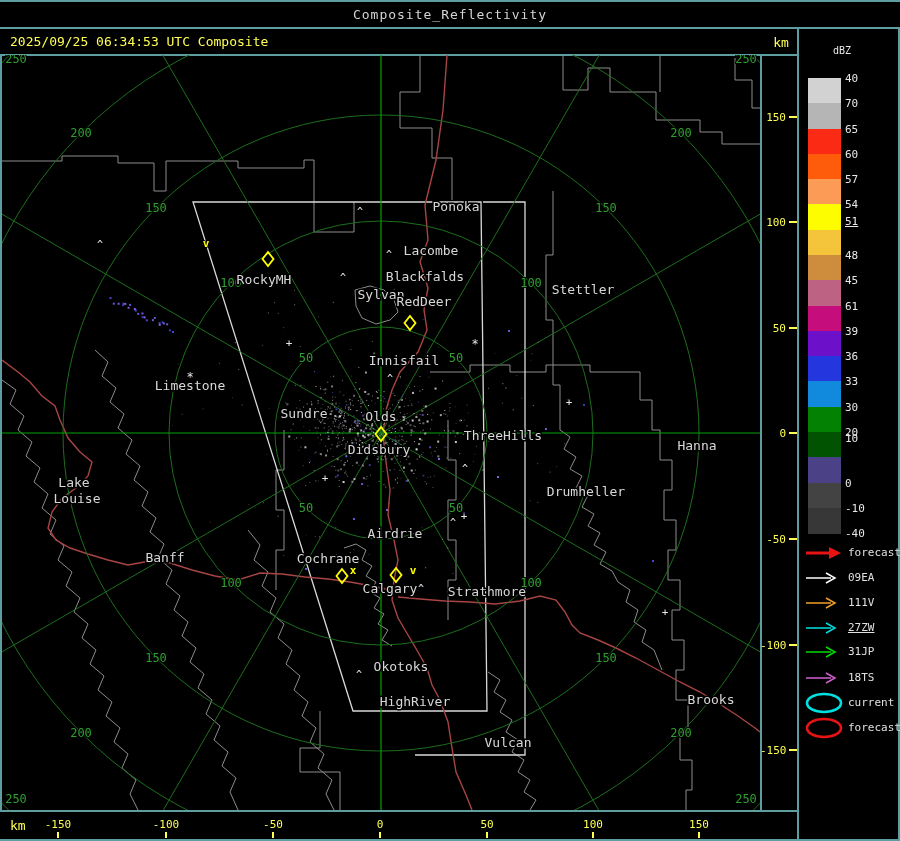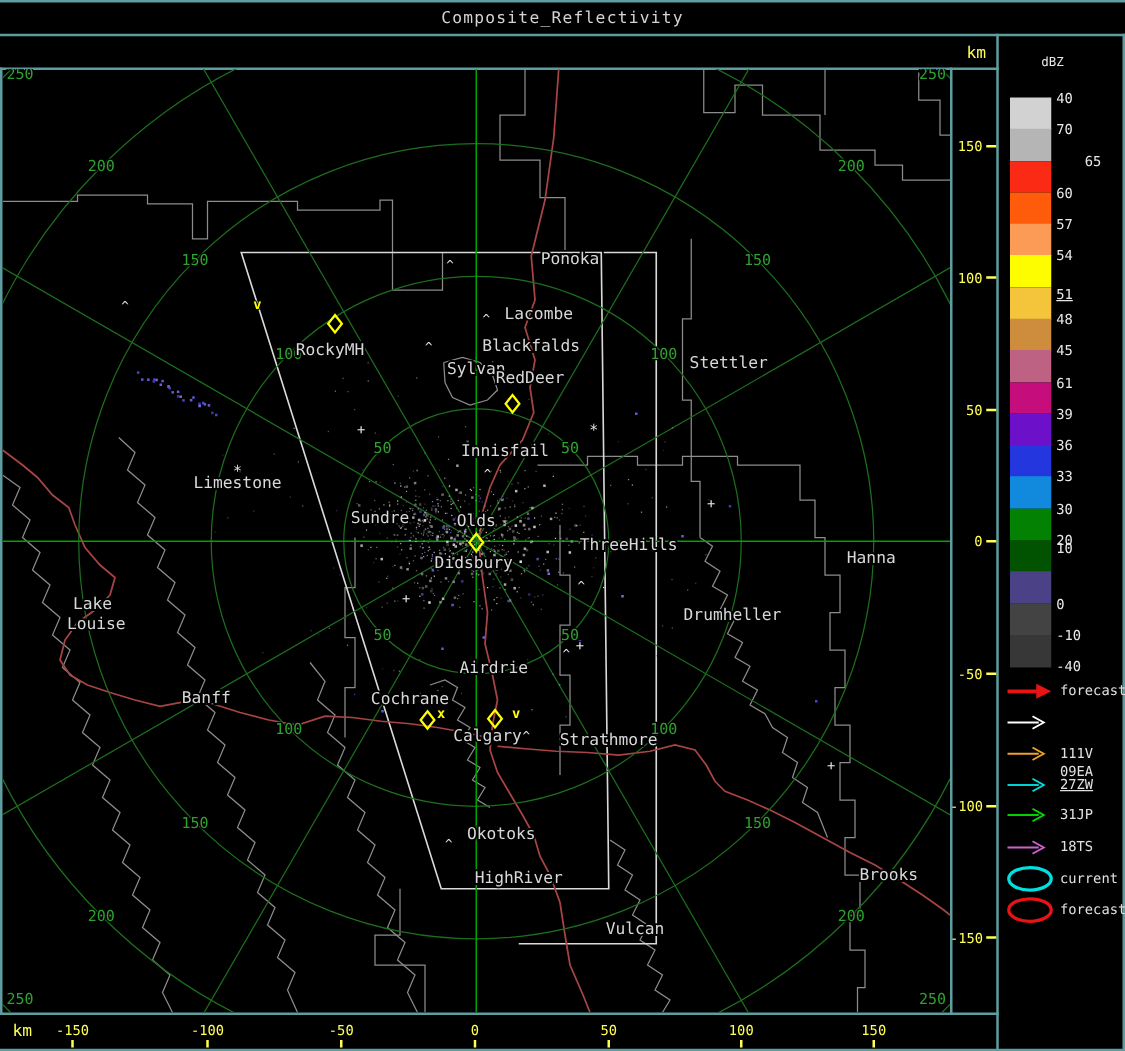--- a/index.html
+++ b/index.html
@@ -36,20 +36,21 @@
   <div class="tline" style="left:0;top:27px;width:900px;height:2px;"></div>
   <div class="tline" style="left:0;top:54px;width:799px;height:2px;"></div>
   <div class="tline" style="left:0;top:54px;width:2px;height:758px;"></div>
   <div class="tline" style="left:760px;top:54px;width:2px;height:758px;"></div>
   <div class="tline" style="left:797px;top:27px;width:2px;height:814px;"></div>
   <div class="tline" style="left:0;top:810px;width:799px;height:2px;"></div>
   <div class="tline" style="left:0;top:839px;width:900px;height:2px;"></div>
   <div class="tline" style="left:898px;top:27px;width:2px;height:814px;"></div>
 
   <div class="title">Composite_Reflectivity</div>
+  <div class="datetime">2025/09/25 06:34:53 UTC Composite</div>
   <div class="km-top">km</div>
   <div class="dbz-title">dBZ</div>
   <div class="km-bottom">km</div>
 
   <div id="legend-panel">
       <div class="swatch" style="top:78.0px;height:25.9px;background:#d2d2d2"></div>
       <div class="swatch" style="top:103.3px;height:25.9px;background:#b5b5b5"></div>
       <div class="swatch" style="top:128.6px;height:25.9px;background:#fb2a15"></div>
       <div class="swatch" style="top:153.8px;height:25.9px;background:#fe5b0b"></div>
       <div class="swatch" style="top:179.1px;height:25.9px;background:#fb9b55"></div>
@@ -61,25 +62,25 @@
       <div class="swatch" style="top:330.8px;height:25.9px;background:#6c10c9"></div>
       <div class="swatch" style="top:356.1px;height:25.9px;background:#2437de"></div>
       <div class="swatch" style="top:381.4px;height:25.9px;background:#118ade"></div>
       <div class="swatch" style="top:406.6px;height:25.9px;background:#028102"></div>
       <div class="swatch" style="top:431.9px;height:25.9px;background:#015301"></div>
       <div class="swatch" style="top:457.2px;height:25.9px;background:#4b4187"></div>
       <div class="swatch" style="top:482.5px;height:25.9px;background:#434343"></div>
       <div class="swatch" style="top:507.8px;height:25.9px;background:#373737"></div>
       <div class="dbz-label" style="top:72.0px;">40</div>
       <div class="dbz-label" style="top:97.3px;">70</div>
-      <div class="dbz-label" style="top:122.6px;text-align:right;">65</div>
+      <div class="dbz-label" style="top:122.6px;">65</div>
       <div class="dbz-label" style="top:147.8px;">60</div>
       <div class="dbz-label" style="top:173.1px;">57</div>
       <div class="dbz-label" style="top:198.4px;">54</div>
-      <div class="dbz-label" style="top:229px;text-decoration:underline;">51</div>
+      <div class="dbz-label" style="top:215px;text-decoration:underline;">51</div>
       <div class="dbz-label" style="top:249.0px;">48</div>
       <div class="dbz-label" style="top:274.2px;">45</div>
       <div class="dbz-label" style="top:299.5px;">61</div>
       <div class="dbz-label" style="top:324.8px;">39</div>
       <div class="dbz-label" style="top:350.1px;">36</div>
       <div class="dbz-label" style="top:375.4px;">33</div>
       <div class="dbz-label" style="top:400.6px;">30</div>
       <div class="dbz-label" style="top:425.9px;">20</div>
       <div class="dbz-label" style="top:432px;">10</div>
       <div class="dbz-label" style="top:476.5px;">0</div>
@@ -87,21 +88,21 @@
       <div class="dbz-label" style="top:527.0px;">-40</div>
       <div class="lg-icon" style="top:545px;width:40px;height:16px;"><svg width="40" height="16">
           <line x1="2" y1="8" x2="28" y2="8" stroke="#e81313" stroke-width="3"></line>
           <polygon points="25,2 37,8 25,14" fill="#e81313"></polygon>
         </svg></div>
       <div class="lg-label" style="top:546px;">forecast</div>
       <div class="lg-icon" style="top:570px;width:40px;height:16px;"><svg width="40" height="16">
           <line x1="2" y1="8" x2="27" y2="8" stroke="#ffffff" stroke-width="1.5"></line>
           <polyline points="22,3 31,8 22,13" fill="none" stroke="#ffffff" stroke-width="1.5"></polyline>
         </svg></div>
-      <div class="lg-label" style="top:571px;margin-top:40px;">09EA</div>
+      <div class="lg-label" style="top:571px;">09EA</div>
       <div class="lg-icon" style="top:595px;width:40px;height:16px;"><svg width="40" height="16">
           <line x1="2" y1="8" x2="27" y2="8" stroke="#f0a028" stroke-width="1.5"></line>
           <polyline points="22,3 31,8 22,13" fill="none" stroke="#f0a028" stroke-width="1.5"></polyline>
         </svg></div>
       <div class="lg-label" style="top:596px;">111V</div>
       <div class="lg-icon" style="top:620px;width:40px;height:16px;"><svg width="40" height="16">
           <line x1="2" y1="8" x2="27" y2="8" stroke="#00e0e0" stroke-width="1.5"></line>
           <polyline points="22,3 31,8 22,13" fill="none" stroke="#00e0e0" stroke-width="1.5"></polyline>
         </svg></div>
       <div class="lg-label" style="top:621px;text-decoration:underline;">27ZW</div>

